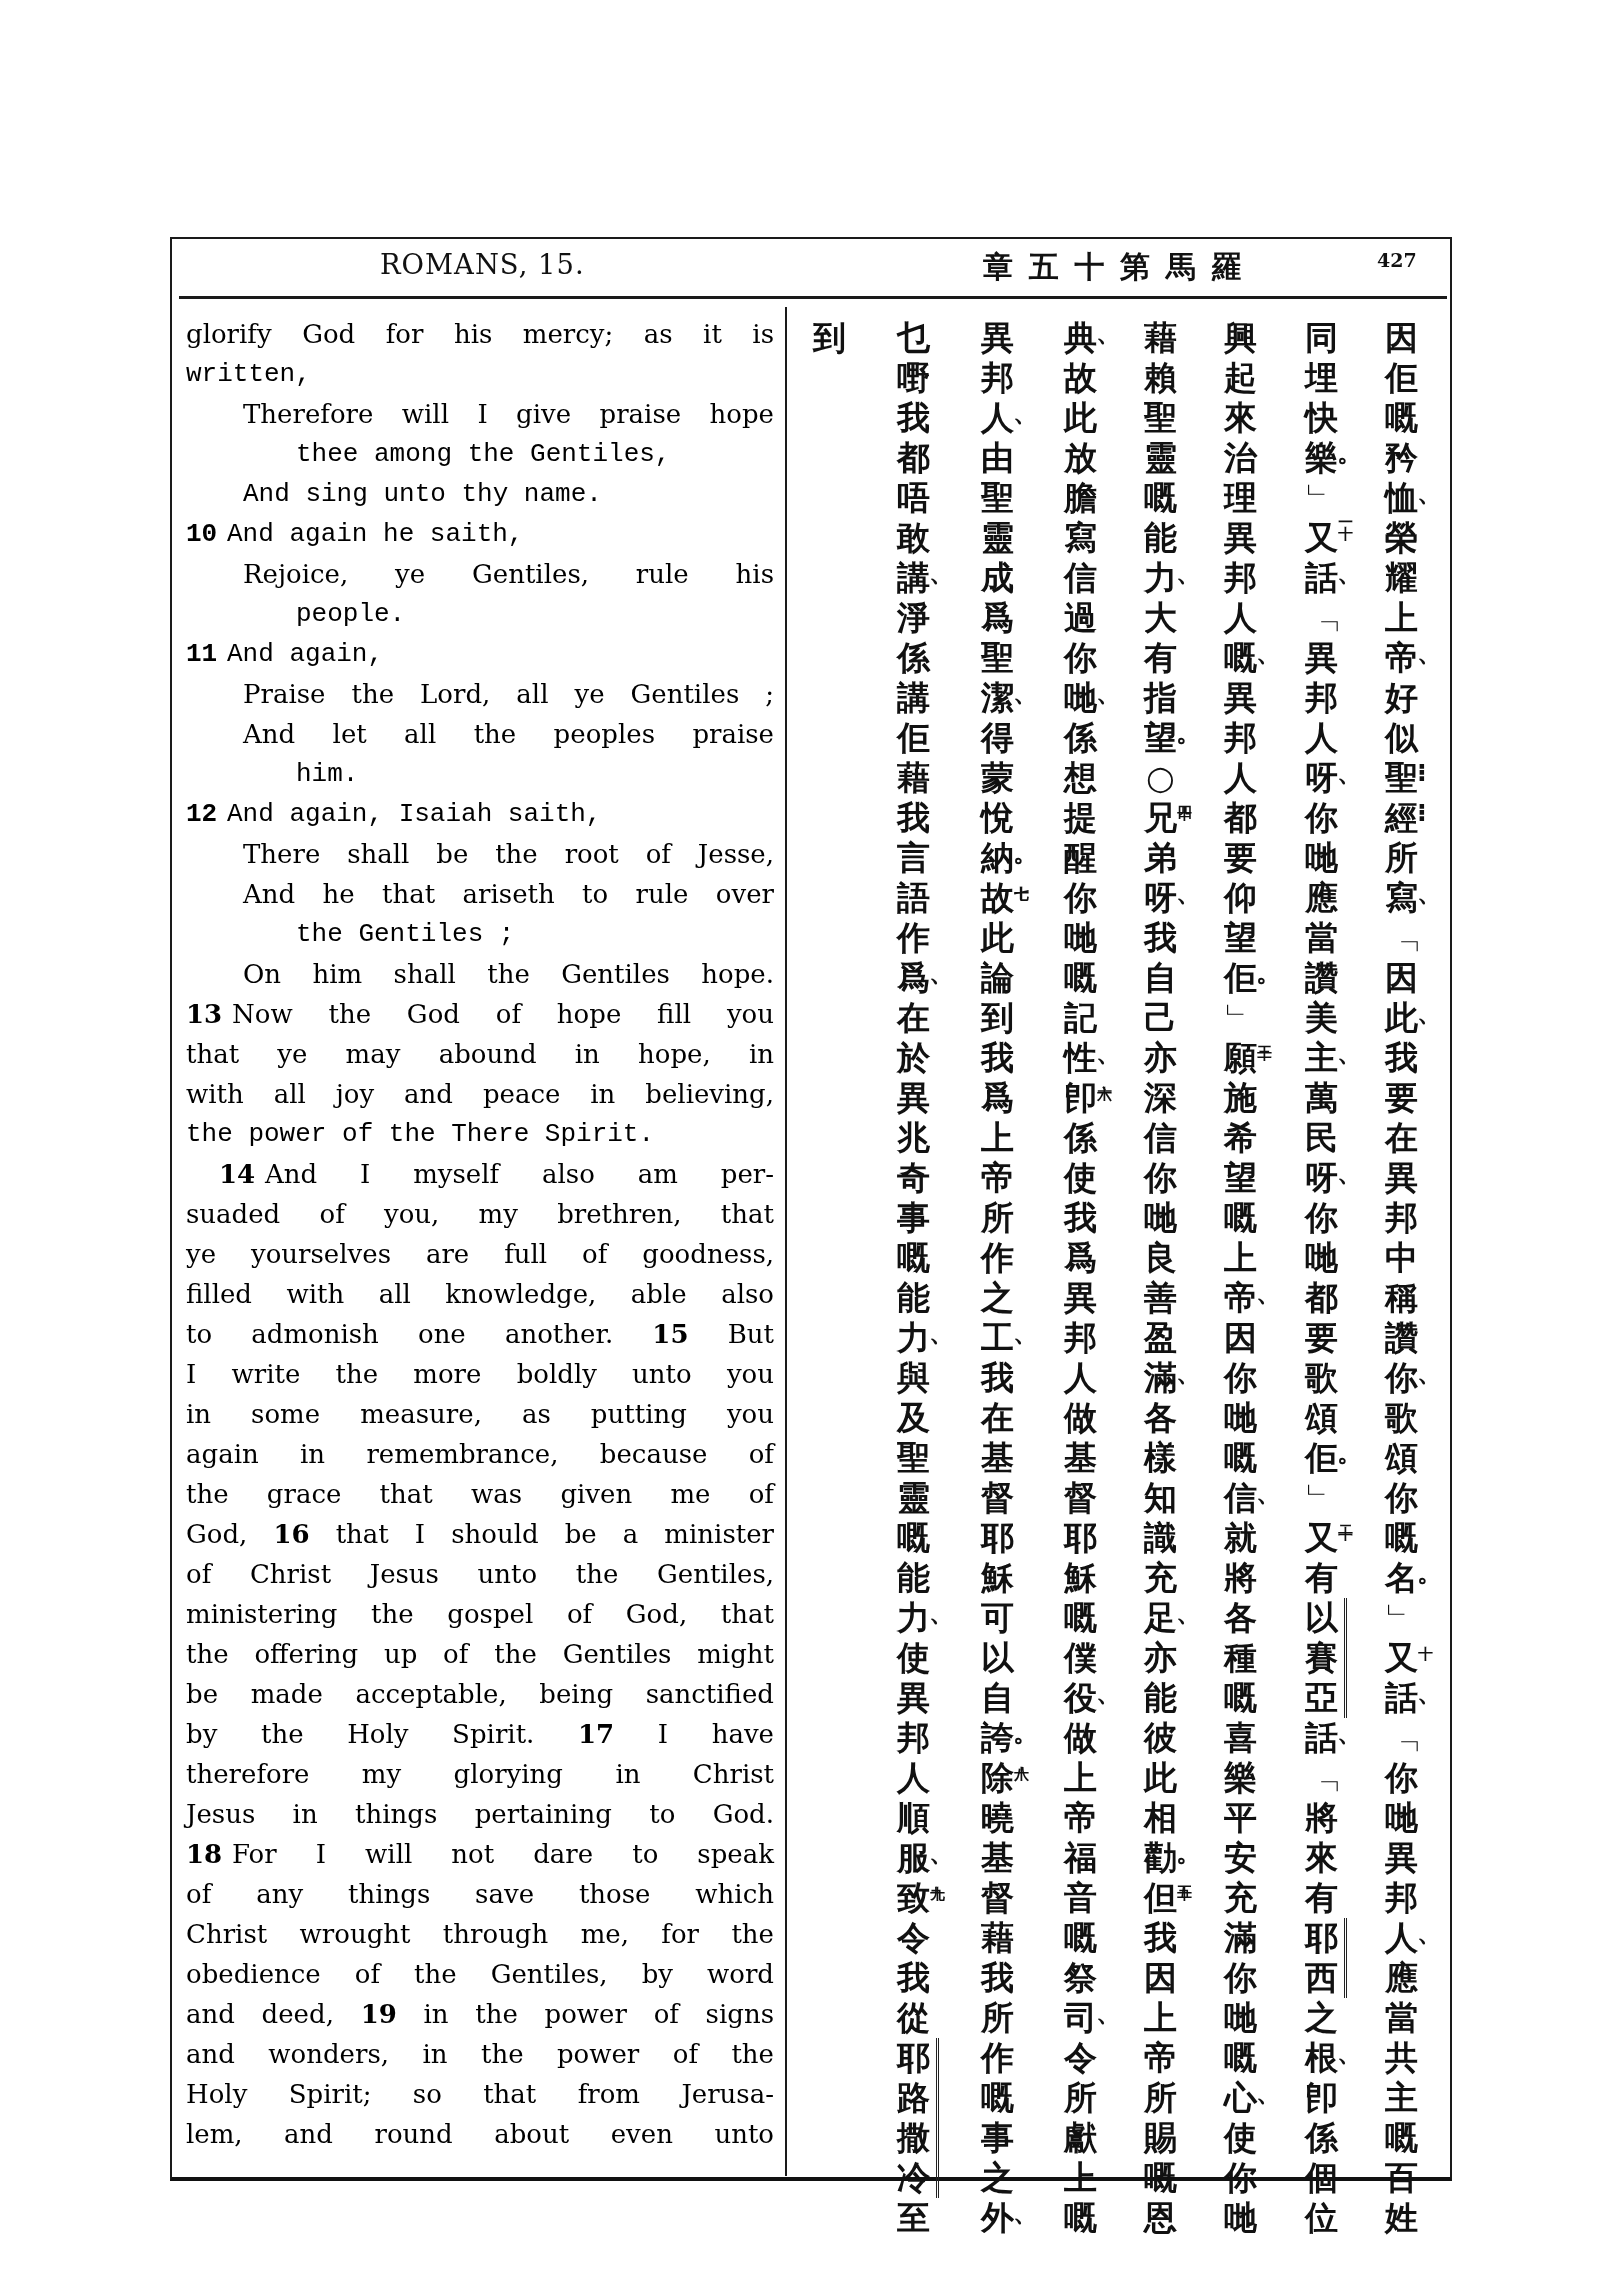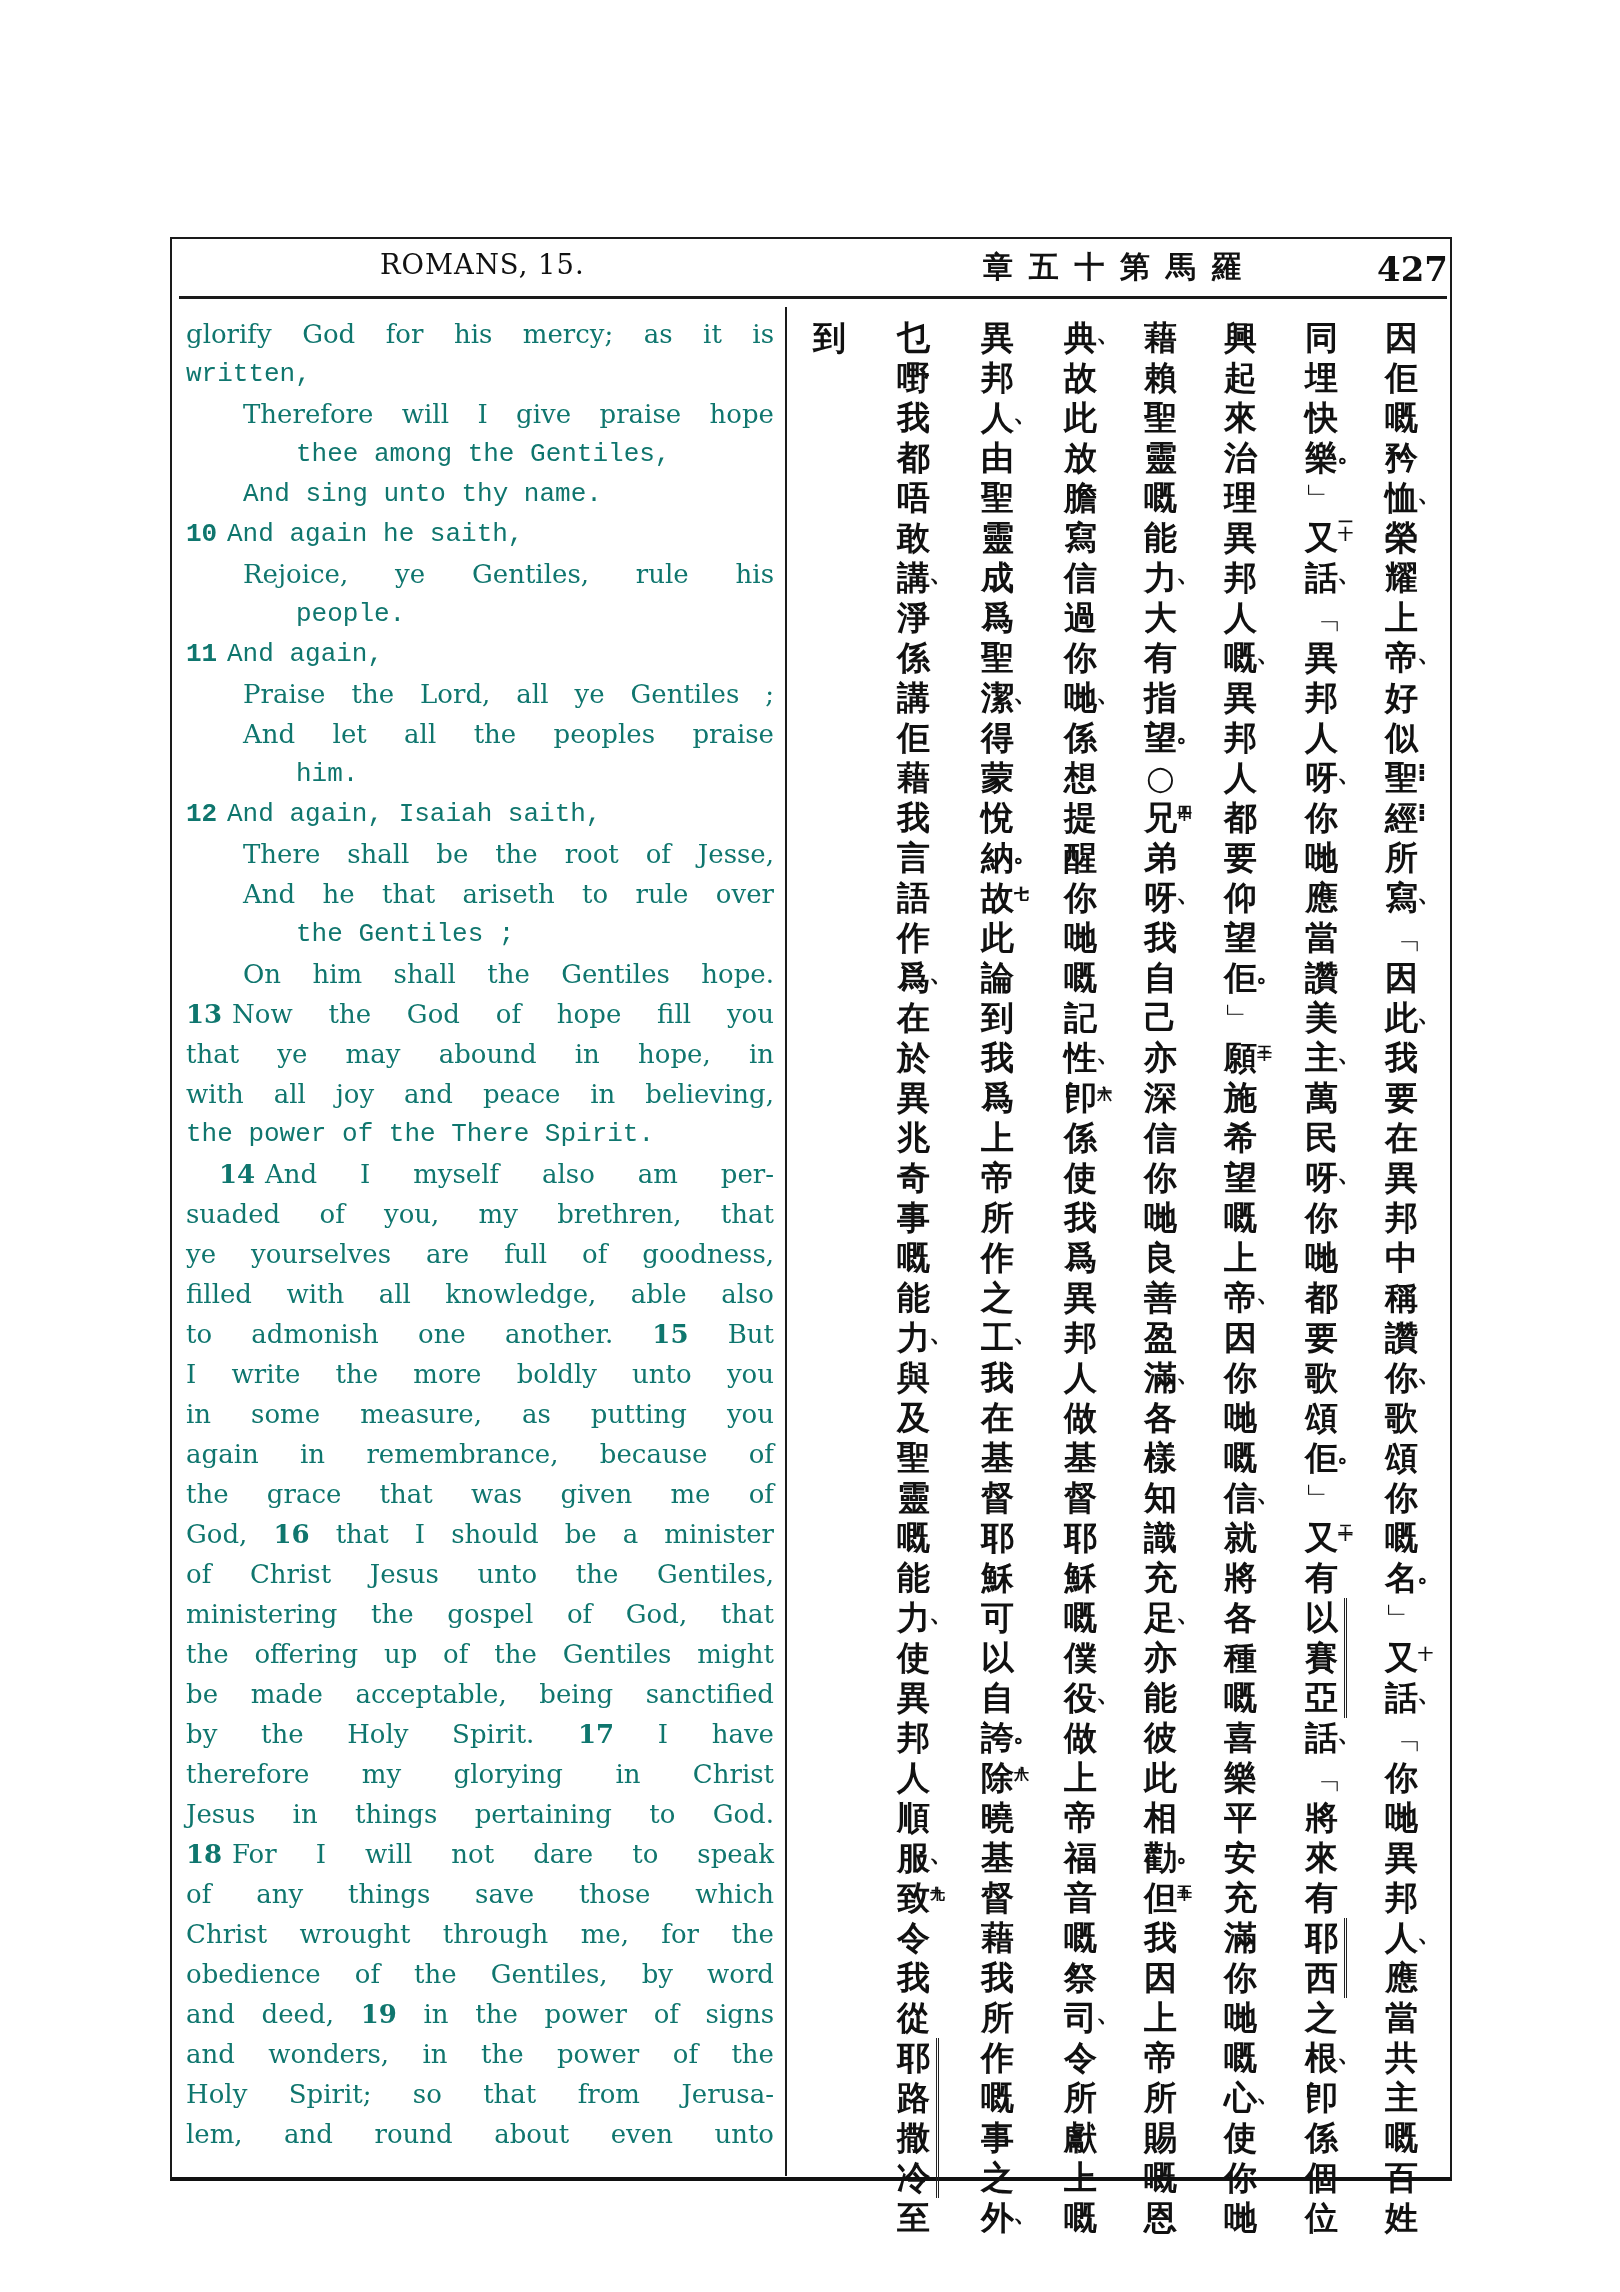--- a/index.html
+++ b/index.html
@@ -13,28 +13,28 @@
   .title-en {
     position:absolute; left:380px; top:249px; font-family:"DejaVu Serif", serif;
     font-size:27.4px; letter-spacing:1px; color:#111;
   }
   .title-zh {
     position:absolute; left:983px; top:247px; font-family:"DejaVu Sans", sans-serif;
     font-size:30px; font-weight:bold; letter-spacing:15.7px; color:#111;
   }
   .page-num {
     position:absolute; left:1377px; top:249px; font-family:"DejaVu Serif", serif;
-    font-size:34px; font-weight:bold; color:#111;
+    font-size:19px; font-weight:bold; color:#111;
   }
   .divider { position:absolute; left:785px; top:307px; width:2px; height:1869px; background:#1a1a1a; }
 
   
   .en-col {
     position:absolute; left:186px; top:314px; width:588px;
-    font-family:"DejaVu Serif", serif; font-size:26px; line-height:40px; color:#0f766e;
+    font-family:"DejaVu Serif", serif; font-size:26px; line-height:40px; color:#000000;
   }
   .en-line { white-space:nowrap; height:40px; text-align:justify; text-align-last:justify; }
   .en-line.nj { text-align-last:left;font-family:Liberation Mono, monospace; }
   .en-line.ind1 { padding-left:57px; }
   .en-line.ind2 { padding-left:110px; }
   .en-line.indp { padding-left:33px; }
   .vnum { font-weight:bold; margin-right:9.8px; }
   .vnum-inl { font-weight:bold; }
 
   

